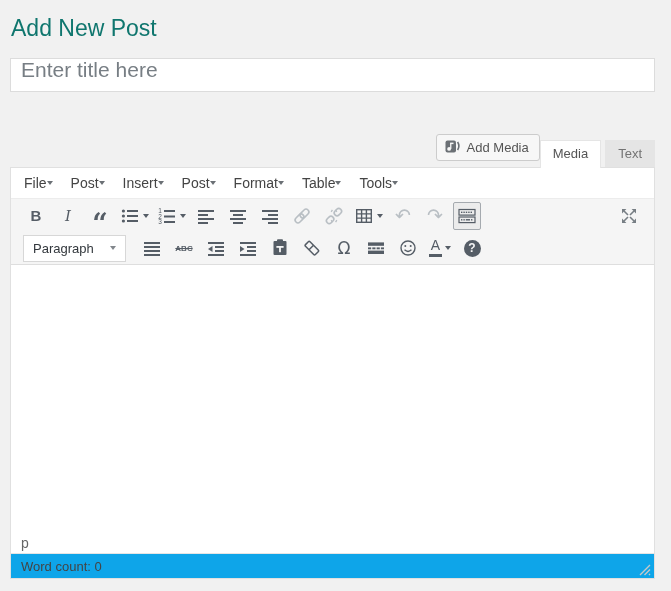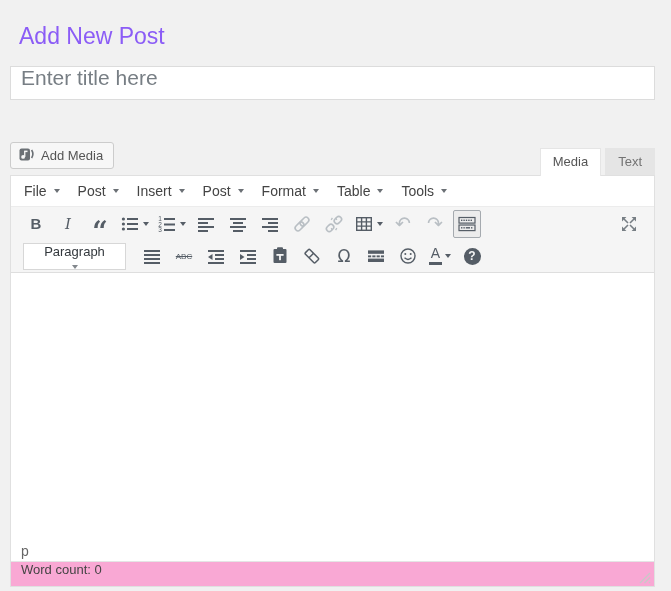--- a/index.html
+++ b/index.html
@@ -6,37 +6,37 @@
   html,body { margin:0; padding:0; }
   body {
     width:671px; height:591px; overflow:hidden;
     background:#f1f1f1;
     font-family:"Liberation Sans", sans-serif;
     -webkit-font-smoothing:antialiased;
   }
   .wrap { margin:0 16px 0 10px; }
 
   h1.page-title {
-    margin:8px; padding:14px 0 0 1px;
+    margin:0; padding:14px 0 0 1px;
     font-size:23px; font-weight:400; line-height:28px;
-    color:#8b5cf6;
+    color:#0f766e;
   }
 
   input.title-input {
     display:block; width:100%; height:34px; margin-top:16px;
     border:1px solid #dcdcdc; background:#fff; outline:none;
     padding:3px 8px 13px 10px;
     font-family:"Liberation Sans", sans-serif;
     font-size:21px; color:#32373c;
   }
   input.title-input::placeholder { color:#777e84; opacity:1; }
 
   .media-row {
     margin-top:42px; height:33px;
-    display:flex; justify-content:space-between; align-items:flex-end;
+    display:flex; justify-content:flex-end; align-items:flex-end;
   }
   .add-media-btn {
     display:inline-flex; align-items:center; gap:7px;
     height:27px; padding:0 10px 0 8px; margin-bottom:6px;
     background:#f7f7f7; border:1px solid #cccccc; border-radius:3px;
     font-size:13px; color:#555; cursor:pointer;
   }
   .tabs { display:flex; align-items:flex-end; }
   .tab {
     font-size:13px; padding:6px 12px; cursor:pointer; line-height:1;
@@ -51,21 +51,21 @@
     margin-left:4px;
   }
 
   .editor-box { border:1px solid #e0e0e0; background:#fff; position:relative; z-index:1; }
 
   .menubar {
     display:flex; align-items:center; height:31px; padding:0 4px;
     background:#fff; border-bottom:1px solid #ececec;
   }
   .menu-item {
-    display:flex; align-items:center; gap:7px;
+    display:flex; align-items:center; 
     padding:5px 9px; font-size:14px; color:#444; cursor:pointer;
   }
   .caret {
     width:0; height:0; display:inline-block;
     border-left:3.5px solid transparent; border-right:3.5px solid transparent;
     border-top:4.5px solid #6b7075;
   }
 
   .toolbar { display:flex; align-items:center; height:33px; padding:0 9px; background:#f5f5f5; }
   .toolbar.row2 { border-bottom:1px solid #dedede; }
@@ -78,49 +78,49 @@
   .btn svg { display:block; }
   .btn .caret { margin-left:3px; border-top-color:#555d66; }
   .btn.disabled { color:#b9bfc4; cursor:default; }
   .btn.pressed { border-color:#a5aaaf; background:#ececec; }
   .btn.dim { color:#777e84; }
 
   .g-bold   { font-weight:700; font-size:15px; }
   .g-italic { font-family:"DejaVu Serif", serif; font-style:italic; font-size:15px; }
   .g-quote  { font-family:"DejaVu Serif", serif; font-weight:700; font-size:27px; line-height:0; position:relative; top:8px; }
   .g-arrow  { font-size:19px; line-height:1; font-family:"DejaVu Sans", sans-serif; }
-  .g-strike { font-size:8px; font-weight:400; text-decoration:line-through; }
+  .g-strike { font-size:8px; font-weight:700; text-decoration:line-through; }
   .g-omega  { font-size:17px; font-family:"DejaVu Sans", sans-serif; }
   .g-color  { font-size:14px; line-height:13px; padding:0 2px 2px; border-bottom:3px solid #555d66; }
   .g-help {
     width:17px; height:17px; border-radius:50%; background:#555d66;
     color:#f5f5f5; font-size:12px; font-weight:700;
     display:flex; align-items:center; justify-content:center;
   }
 
   .format-select {
     display:flex; align-items:center; justify-content:space-between;
     width:103px; height:27px; margin:0 10px 0 3px; padding:0 9px 0 9px;
     background:#fff; border:1px solid #d7d7d7;
-    font-size:13px; color:#32373c; cursor:pointer;flex-direction:column;
+    font-size:13px; color:#32373c; cursor:pointer;
   }
   .format-select .caret { border-top-color:#82878c; }
 
   .spacer { flex:1; }
 
   .content-area { height:267px; background:#fff; cursor:text; }
 
   .statusbar {
     height:21px; display:flex; align-items:center;
     padding:0 10px; font-size:14px; color:#666; background:#fff;
   }
 
   .wordcount-bar {
-    display:flex; justify-content:space-between;
-    height:25px; background:#f9a8d4; border-top:1px solid #e5e5e5;
+    display:flex; align-items:center; justify-content:space-between;
+    height:25px; background:#0ea5e9; border-top:1px solid #e5e5e5;
     padding:0 2px 0 10px; font-size:13px; color:#444;
   }
   .grip { align-self:flex-end; margin:0 1px 2px 0; cursor:nwse-resize; line-height:0; }
 </style>
 </head>
 <body>
 
 <div class="wrap">
 
   <h1 class="page-title">Add New Post</h1>

